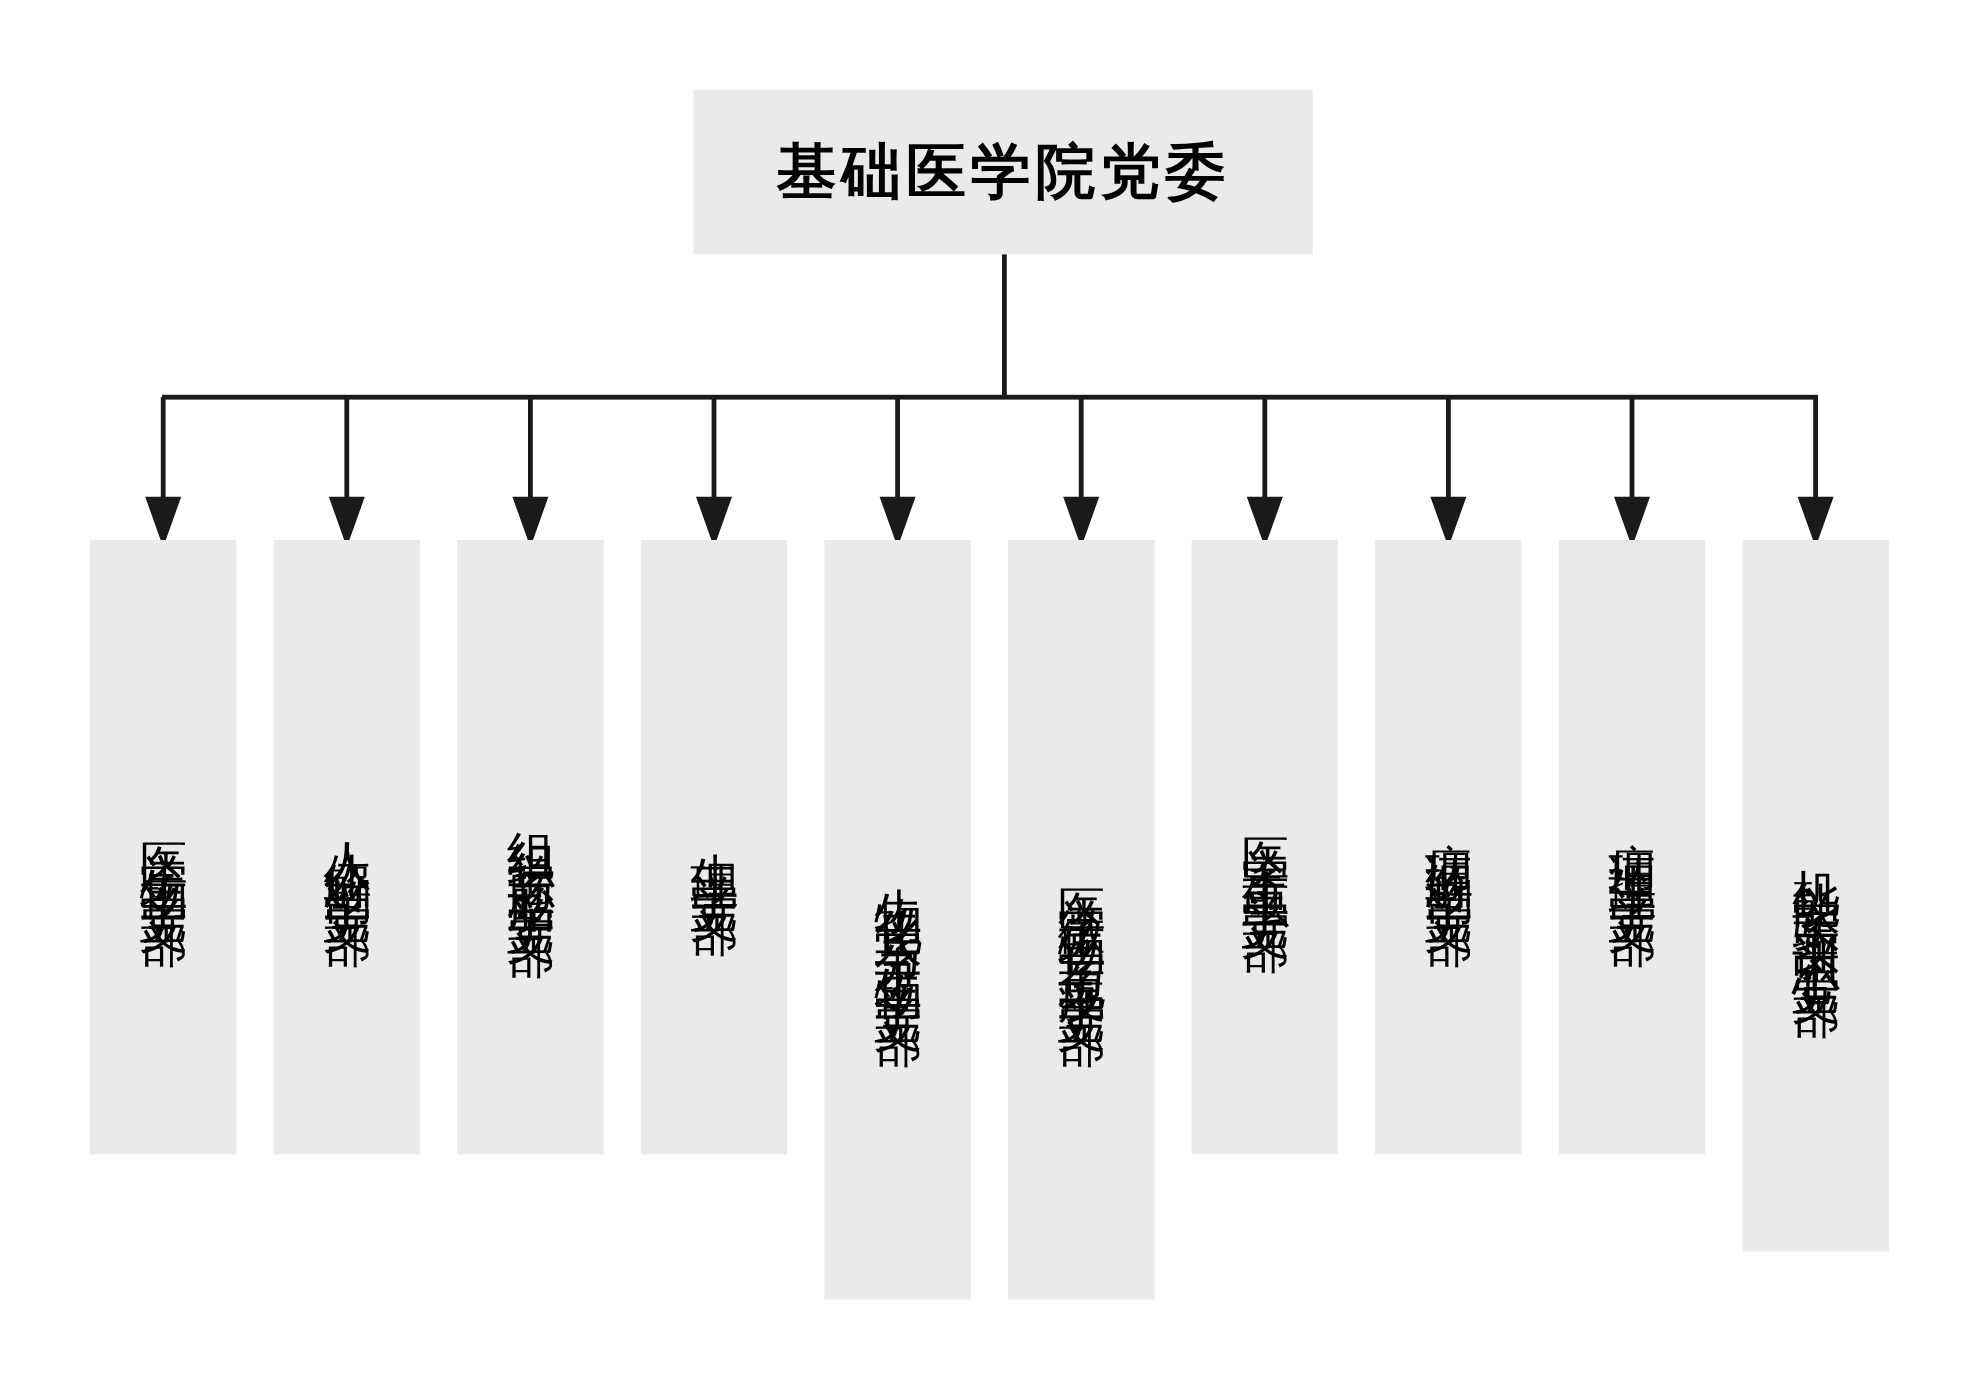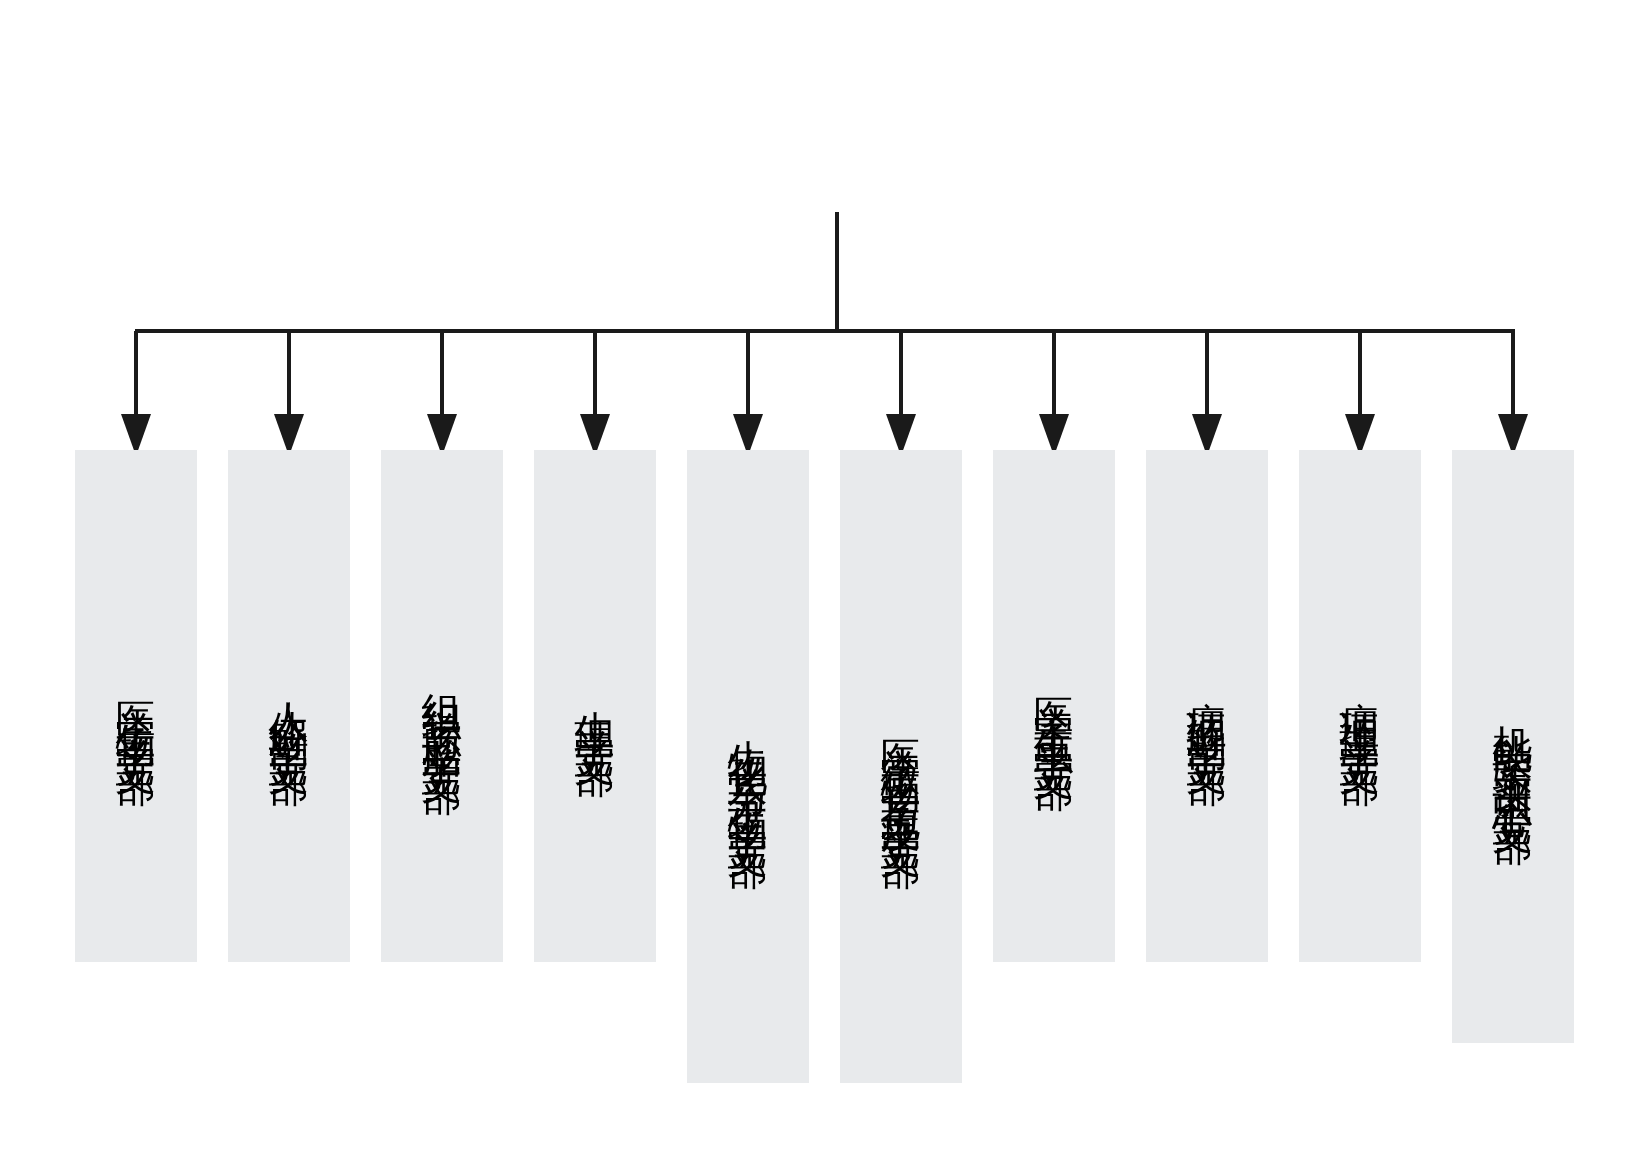--- a/index.html
+++ b/index.html
@@ -85,20 +85,23 @@
     letter-spacing: 9px;
     color: #000000;
     white-space: nowrap;
   }
 </style>
 </head>
 <body>
 
 <div id="canvas" style="--box-bg: #e8eaec; --line-color: #1a1a1a;">
 
+  <div id="root-box" class="gray-box">
+    <div id="root-title">基础医学院党委</div>
+  </div>
 
   <div id="stem" class="line"></div>
   <div id="hline" class="line"></div>
 
   <div id="branches">
       <div class="drop-shaft" style="left: 134px;"></div>
       <div class="arrowhead" style="left: 121px;"></div>
       <div class="branch-box" style="left: 75px; height: 512px;">
         <div class="branch-label">医学生物学党支部</div>
       </div>

